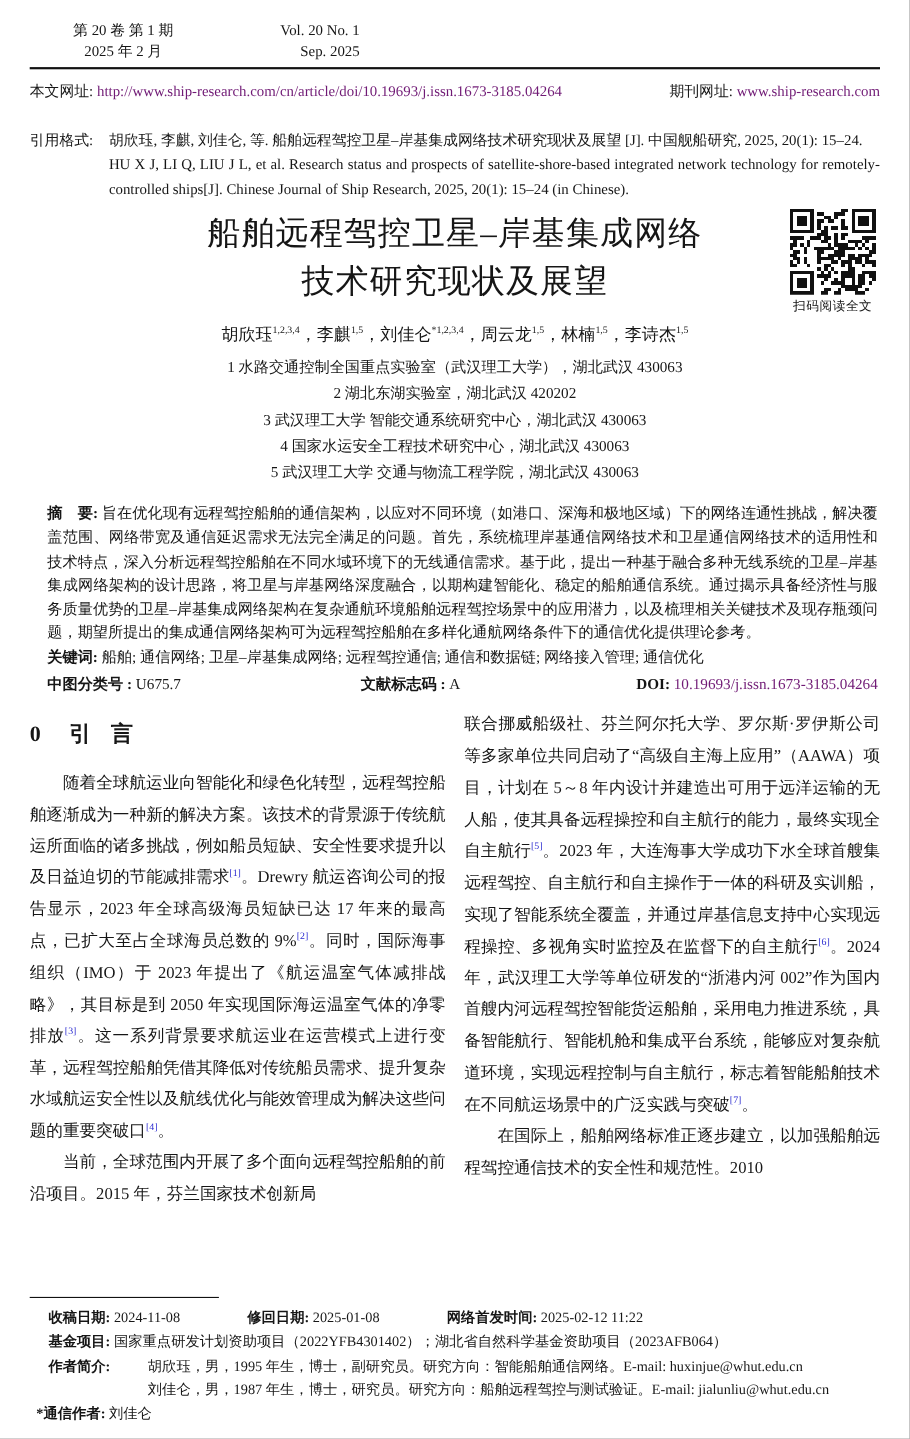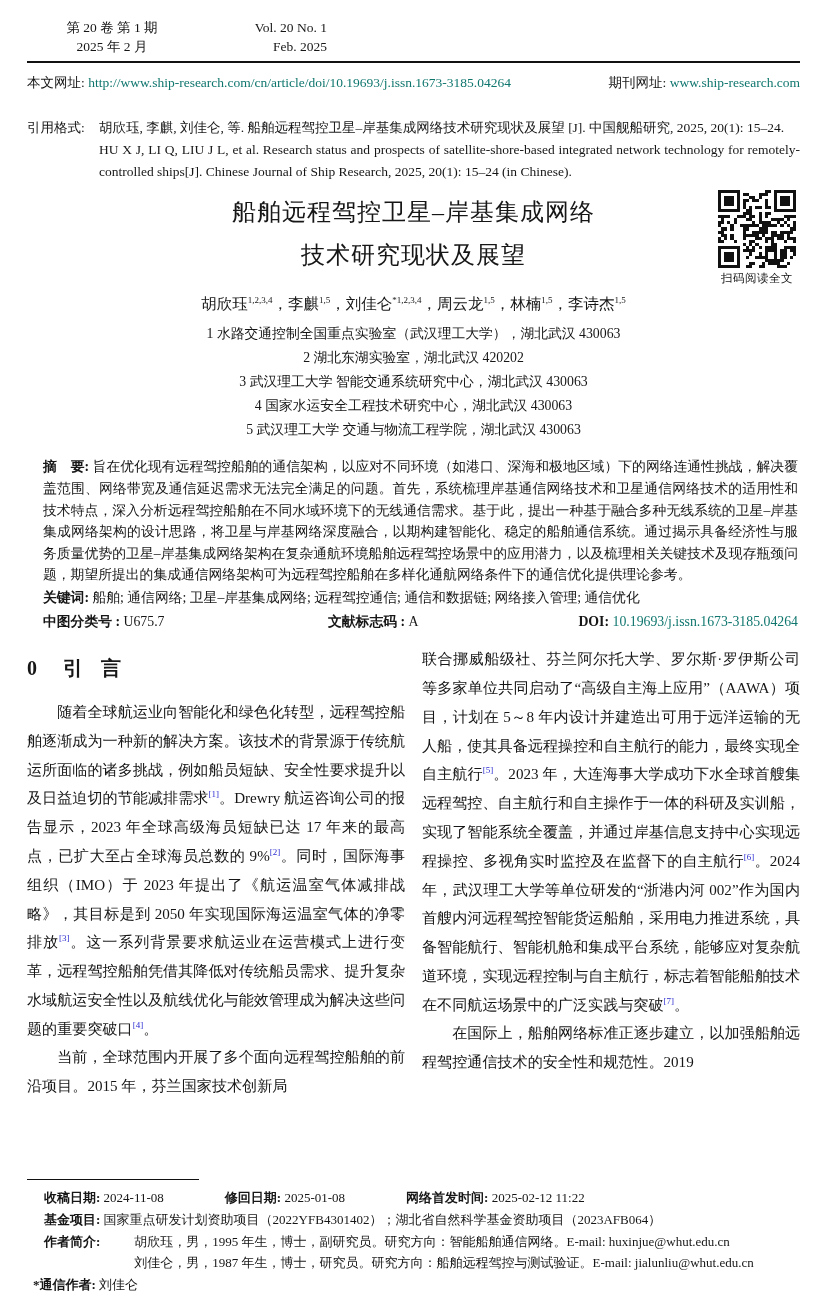--- a/index.html
+++ b/index.html
@@ -2,21 +2,21 @@
 <html lang="zh"><head>
 <meta charset="utf-8">
 <style>
   * { margin:0; padding:0; box-sizing:border-box; }
   html,body { background:#888; }
   .page {
     width:827px; height:1308px; margin:0 auto; background:#fff; color:#161616;
     font-family:"Liberation Serif","DejaVu Serif",serif;
     position:relative; overflow:hidden; padding:18px 27px 0;
   }
-  a, .link { color:#0f766e; text-decoration:none; }
+  a, .link { color:#701a75; text-decoration:none; }
   b,.bold { font-weight:bold;text-align:center; }
   sup { font-size:9px; line-height:0; vertical-align:super; }
   sup.ref { color:#2b2bd0; }
 
   
   .masthead { display:flex; align-items:flex-end; padding-bottom:5px; border-bottom:2px solid #111; }
   .mh-left { width:170px; text-align:center; font-size:13.5px; line-height:19px; }
   .mh-center { flex:1; text-align:center; }
   .mh-center .cn { font-size:15px; letter-spacing:1.05em; margin-right:-1.05em; line-height:19px; }
   .mh-center .en { font-size:13.5px; line-height:18px; }
@@ -26,21 +26,21 @@
   .url-row { display:flex; justify-content:space-between; margin-top:11px; font-size:13.5px; }
 
   
   .cite-row { display:flex; margin-top:25px; font-size:13.5px; line-height:21.8px; }
   .cite-row .label { flex:0 0 72px; }
   .cite-row .content { flex:1; text-align:justify; }
   .cite-row .content p { margin:0; }
 
   
   .title-wrap { margin-top:9px; text-align:center; padding:0 90px; }
-  .title-wrap h1 { font-size:24px; line-height:43px; font-weight:400; letter-spacing:1px; }
+  .title-wrap h1 { font-size:30px; line-height:43px; font-weight:400; letter-spacing:1px; }
 
   
   .qr-box { position:absolute; top:190px; right:25px; width:90px; text-align:center; }
   .qr-box svg { display:block; margin:0 auto; }
   .qr-box .caption { font-size:11.5px; margin-top:3px; letter-spacing:0.5px; }
 
   
   .authors { margin-top:17px; text-align:center; font-size:15.5px; }
   .affils { margin-top:7px; text-align:center; font-size:13.8px; line-height:23.8px; }
 
@@ -74,21 +74,21 @@
 
 <div class="page">
 
   <div class="masthead">
     <div class="mh-left">
       <div>第 20 卷 第 1 期</div>
       <div>2025 年 2 月</div>
     </div>
     <div class="mh-right">
       <div>Vol. 20 No. 1</div>
-      <div>Feb. 2025</div>
+      <div>Sep. 2025</div>
     </div>
   </div>
 
   <div class="url-row">
     <span>
       <span>本文网址: </span><a href="#">http://www.ship-research.com/cn/article/doi/10.19693/j.issn.1673-3185.04264</a>
     </span>
     <span>
       <span>期刊网址: </span><a href="#">www.ship-research.com</a>
     </span>
@@ -357,21 +357,21 @@
   <div class="columns">
     <div class="col">
       <h2>
         <span class="sec-no">0</span><span class="sec-title">引言</span>
       </h2>
       <p class="indent"><span>随着全球航运业向智能化和绿色化转型，远程驾控船舶逐渐成为一种新的解决方案。该技术的背景源于传统航运所面临的诸多挑战，例如船员短缺、安全性要求提升以及日益迫切的节能减排需求</span><sup class="ref">[1]</sup><span>。Drewry 航运咨询公司的报告显示，2023 年全球高级海员短缺已达 17 年来的最高点，已扩大至占全球海员总数的 9%</span><sup class="ref">[2]</sup><span>。同时，国际海事组织（IMO）于 2023 年提出了《航运温室气体减排战略》，其目标是到 2050 年实现国际海运温室气体的净零排放</span><sup class="ref">[3]</sup><span>。这一系列背景要求航运业在运营模式上进行变革，远程驾控船舶凭借其降低对传统船员需求、提升复杂水域航运安全性以及航线优化与能效管理成为解决这些问题的重要突破口</span><sup class="ref">[4]</sup><span>。</span></p>
       <p class="indent"><span>当前，全球范围内开展了多个面向远程驾控船舶的前沿项目。2015 年，芬兰国家技术创新局</span></p>
     </div>
     <div class="col">
       <p><span>联合挪威船级社、芬兰阿尔托大学、罗尔斯·罗伊斯公司等多家单位共同启动了“高级自主海上应用”（AAWA）项目，计划在 5～8 年内设计并建造出可用于远洋运输的无人船，使其具备远程操控和自主航行的能力，最终实现全自主航行</span><sup class="ref">[5]</sup><span>。2023 年，大连海事大学成功下水全球首艘集远程驾控、自主航行和自主操作于一体的科研及实训船，实现了智能系统全覆盖，并通过岸基信息支持中心实现远程操控、多视角实时监控及在监督下的自主航行</span><sup class="ref">[6]</sup><span>。2024 年，武汉理工大学等单位研发的“浙港内河 002”作为国内首艘内河远程驾控智能货运船舶，采用电力推进系统，具备智能航行、智能机舱和集成平台系统，能够应对复杂航道环境，实现远程控制与自主航行，标志着智能船舶技术在不同航运场景中的广泛实践与突破</span><sup class="ref">[7]</sup><span>。</span></p>
-      <p class="indent"><span>在国际上，船舶网络标准正逐步建立，以加强船舶远程驾控通信技术的安全性和规范性。2019</span></p>
+      <p class="indent"><span>在国际上，船舶网络标准正逐步建立，以加强船舶远程驾控通信技术的安全性和规范性。2010</span></p>
     </div>
   </div>
 
   <div class="footnote">
     <div class="rule"></div>
     <div class="f-row flexrow">
       <span class="f-pair"><b>收稿日期: </b><span>2024-11-08</span></span>
       <span class="f-pair"><b>修回日期: </b><span>2025-01-08</span></span>
       <span class="f-pair"><b>网络首发时间: </b><span>2025-02-12 11:22</span></span>
     </div>

